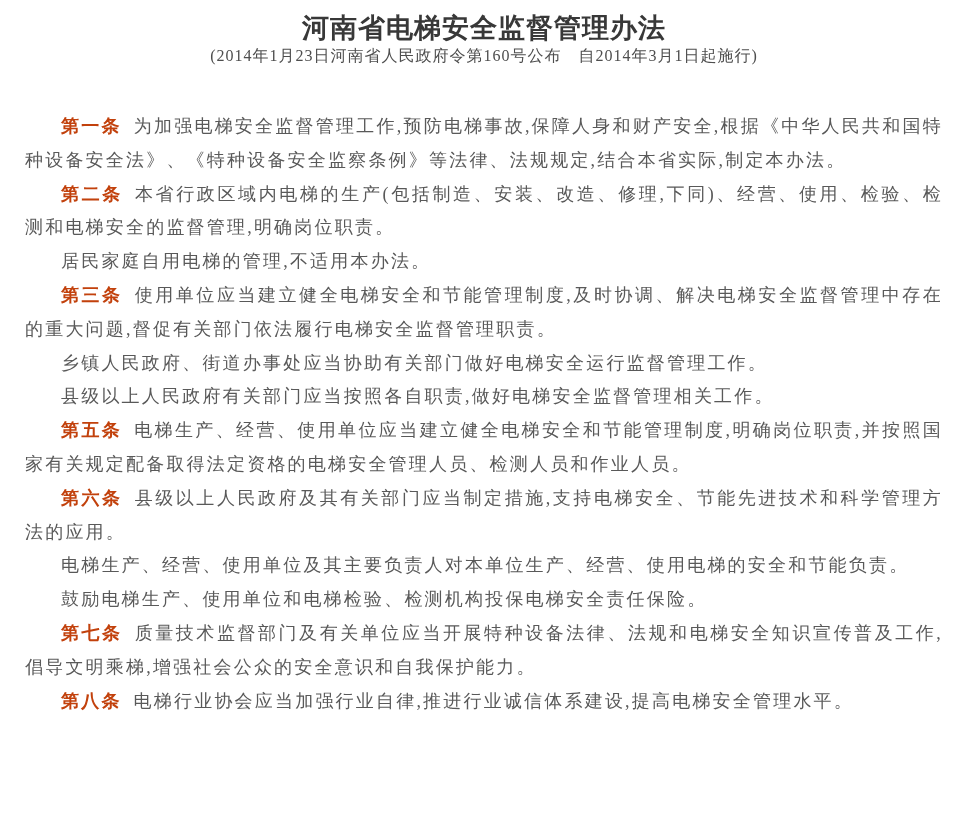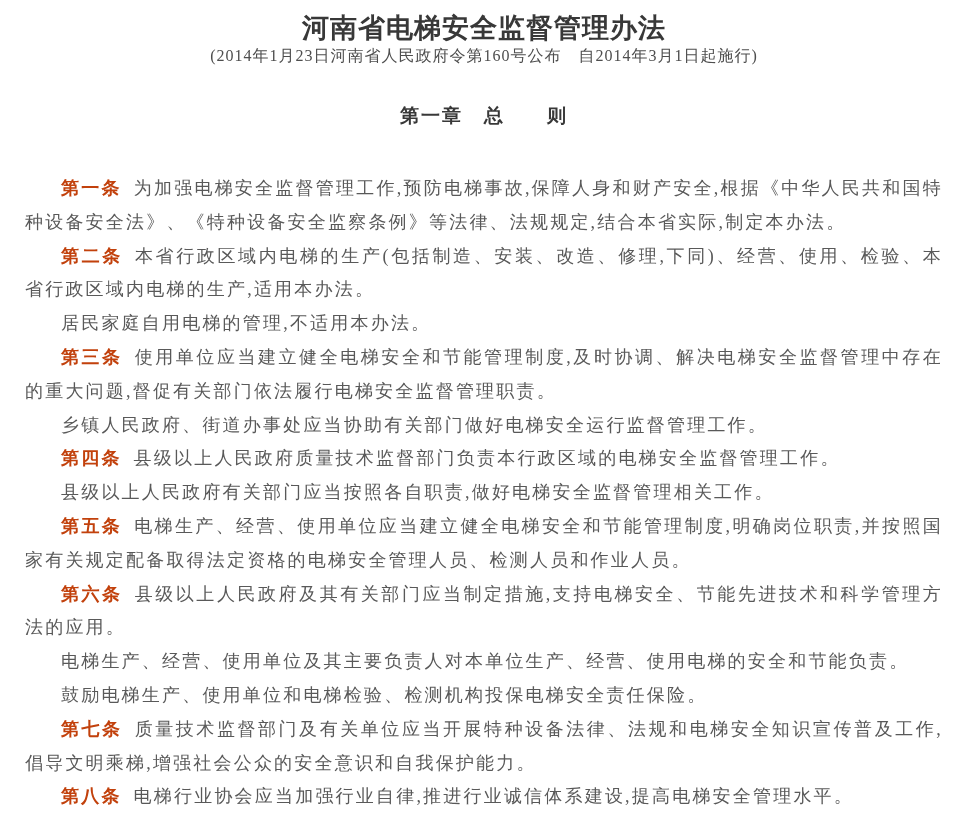--- a/index.html
+++ b/index.html
@@ -66,29 +66,27 @@
   }
 </style>
 </head>
 <body>
 
 <div class="doc">
   <h1 class="doc-title">河南省电梯安全监督管理办法</h1>
 
   <div class="doc-subtitle">(2014年1月23日河南省人民政府令第160号公布　自2014年3月1日起施行)</div>
 
-  <h2 class="chapter-heading">第一章　总　　则</h2>
 
   <div class="articles" id="articles">
       <p class="para"><span class="article-label">第一条</span><span>为加强电梯安全监督管理工作,预防电梯事故,保障人身和财产安全,根据《中华人民共和国特种设备安全法》、《特种设备安全监察条例》等法律、法规规定,结合本省实际,制定本办法。</span></p>
-      <p class="para"><span class="article-label">第二条</span><span>本省行政区域内电梯的生产(包括制造、安装、改造、修理,下同)、经营、使用、检验、本省行政区域内电梯的生产,适用本办法。</span></p>
+      <p class="para"><span class="article-label">第二条</span><span>本省行政区域内电梯的生产(包括制造、安装、改造、修理,下同)、经营、使用、检验、检测和电梯安全的监督管理,明确岗位职责。</span></p>
       <p class="para"><span>居民家庭自用电梯的管理,不适用本办法。</span></p>
       <p class="para"><span class="article-label">第三条</span><span>使用单位应当建立健全电梯安全和节能管理制度,及时协调、解决电梯安全监督管理中存在的重大问题,督促有关部门依法履行电梯安全监督管理职责。</span></p>
       <p class="para"><span>乡镇人民政府、街道办事处应当协助有关部门做好电梯安全运行监督管理工作。</span></p>
-      <p class="para"><span class="article-label">第四条</span><span>县级以上人民政府质量技术监督部门负责本行政区域的电梯安全监督管理工作。</span></p>
       <p class="para"><span>县级以上人民政府有关部门应当按照各自职责,做好电梯安全监督管理相关工作。</span></p>
       <p class="para"><span class="article-label">第五条</span><span>电梯生产、经营、使用单位应当建立健全电梯安全和节能管理制度,明确岗位职责,并按照国家有关规定配备取得法定资格的电梯安全管理人员、检测人员和作业人员。</span></p>
       <p class="para"><span class="article-label">第六条</span><span>县级以上人民政府及其有关部门应当制定措施,支持电梯安全、节能先进技术和科学管理方法的应用。</span></p>
       <p class="para"><span>电梯生产、经营、使用单位及其主要负责人对本单位生产、经营、使用电梯的安全和节能负责。</span></p>
       <p class="para"><span>鼓励电梯生产、使用单位和电梯检验、检测机构投保电梯安全责任保险。</span></p>
       <p class="para"><span class="article-label">第七条</span><span>质量技术监督部门及有关单位应当开展特种设备法律、法规和电梯安全知识宣传普及工作,倡导文明乘梯,增强社会公众的安全意识和自我保护能力。</span></p>
       <p class="para"><span class="article-label">第八条</span><span>电梯行业协会应当加强行业自律,推进行业诚信体系建设,提高电梯安全管理水平。</span></p>
     </div>
 </div>
 

